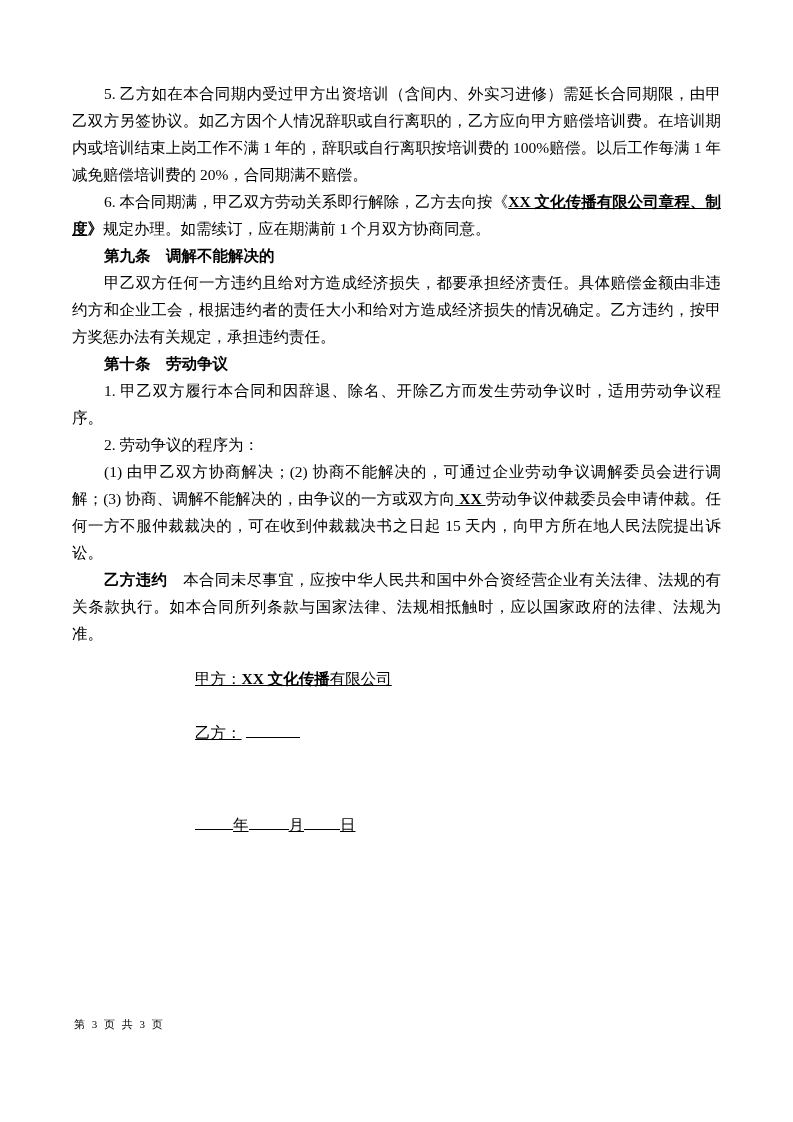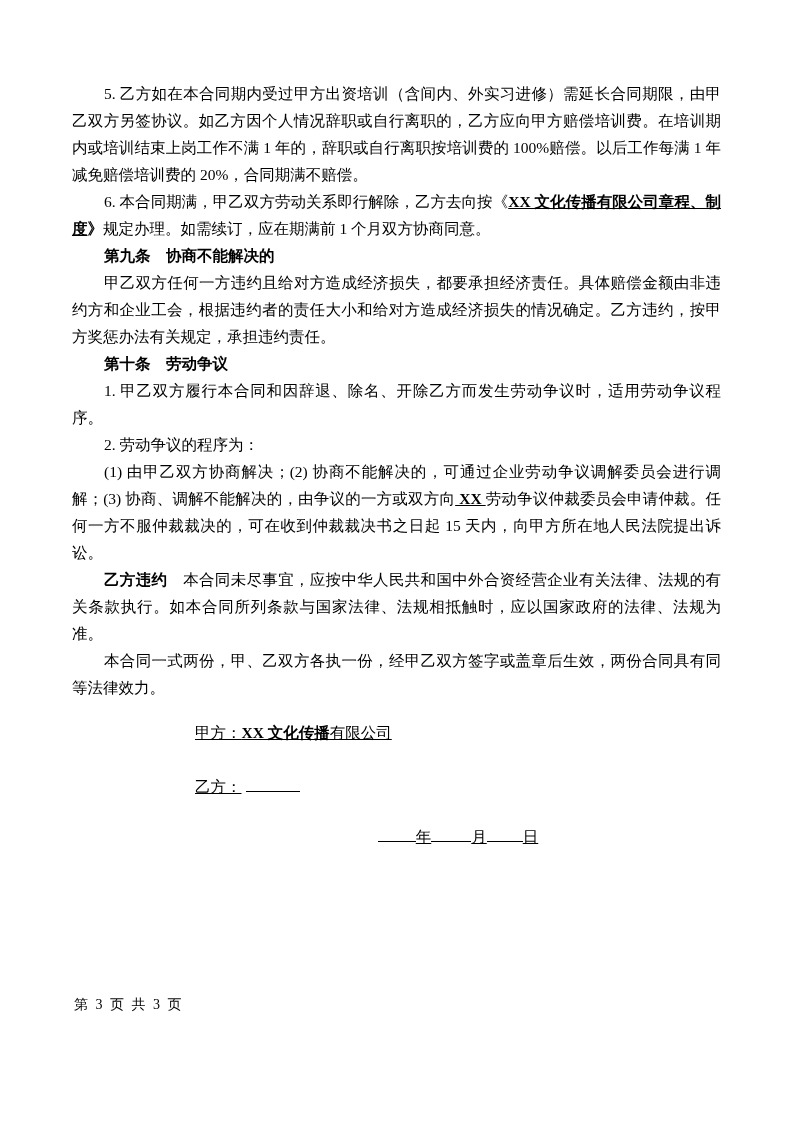--- a/index.html
+++ b/index.html
@@ -35,65 +35,64 @@
     margin-top: 18px;
     margin-left: 91px;
     text-align: left;
     text-decoration: underline;
   }
   .sig-row {
     text-indent: 0;
     white-space: nowrap;
   }
   .sig-row.party-b { margin-top: 27px; }
-  .sig-row.date    { margin-top: 23px; text-align: center; }
+  .sig-row.date    { margin-top: 65px; }
   .blank {
     display: inline-block;
     border-bottom: 1px solid #000;
     height: 15px;
     vertical-align: baseline;
   }
   .blank-party-b { width: 54px; margin-left: 4px; }
   .blank-year    { width: 38px; }
   .blank-month   { width: 40px; }
   .blank-day     { width: 36px; }
   .footer {
     position: absolute;
     left: 74px;
-    top: 996px;
-    font-size: 14px;
+    top: 1017px;
+    font-size: 11px;
     letter-spacing: 2px;
     color: #000000;
   }
 </style>
 </head>
 <body>
 
 <div class="page">
   <div class="doc">
 
     <p><span>5. 乙方如在本合同期内受过甲方出资培训（含间内、外实习进修）需延长合同期限，由甲乙双方另签协议。如乙方因个人情况辞职或自行离职的，乙方应向甲方赔偿培训费。在培训期内或培训结束上岗工作不满 1 年的，辞职或自行离职按培训费的 100%赔偿。以后工作每满 1 年减免赔偿培训费的 20%，合同期满不赔偿。</span></p>
 
     <p><span>6. 本合同期满，甲乙双方劳动关系即行解除，乙方去向按《</span><span class="b u">XX 文化传播有限公司章程、制度</span><span class="b">》</span><span>规定办理。如需续订，应在期满前 1 个月双方协商同意。</span></p>
 
-    <p class="b">第九条　协商不能解决的</p>
+    <p class="b">第九条　调解不能解决的</p>
 
     <p><span>甲乙双方任何一方违约且给对方造成经济损失，都要承担经济责任。具体赔偿金额由非违约方和企业工会，根据违约者的责任大小和给对方造成经济损失的情况确定。乙方违约，按甲方奖惩办法有关规定，承担违约责任。</span></p>
 
     <p class="b">第十条　劳动争议</p>
 
     <p><span>1. 甲乙双方履行本合同和因辞退、除名、开除乙方而发生劳动争议时，适用劳动争议程序。</span></p>
 
     <p><span>2. 劳动争议的程序为：</span></p>
 
     <p><span>(1) 由甲乙双方协商解决；(2) 协商不能解决的，可通过企业劳动争议调解委员会进行调解；(3) 协商、调解不能解决的，由争议的一方或双方向</span><span class="b u">&nbsp;XX&nbsp;</span><span>劳动争议仲裁委员会申请仲裁。任何一方不服仲裁裁决的，可在收到仲裁裁决书之日起 15 天内，向甲方所在地人民法院提出诉讼。</span></p>
 
     <p><span class="b">乙方违约</span><span>　本合同未尽事宜，应按中华人民共和国中外合资经营企业有关法律、法规的有关条款执行。如本合同所列条款与国家法律、法规相抵触时，应以国家政府的法律、法规为准。</span></p>
 
-    <p><span>本合同一式两份，甲、乙双方各执一份，经甲乙双方签字或盖章后生效，两份合同具有同等法律效力。</span></p>
 
     <div class="sig">
       <p class="sig-row party-a"><span>甲方：</span><span class="b u">XX 文化传播</span><span>有限公司</span></p>
 
       <p class="sig-row party-b"><span>乙方：</span><span class="blank blank-party-b"></span></p>
 
       <p class="sig-row date"><span class="blank blank-year"></span><span>年</span><span class="blank blank-month"></span><span>月</span><span class="blank blank-day"></span><span>日</span></p>
     </div>
 
   </div>

